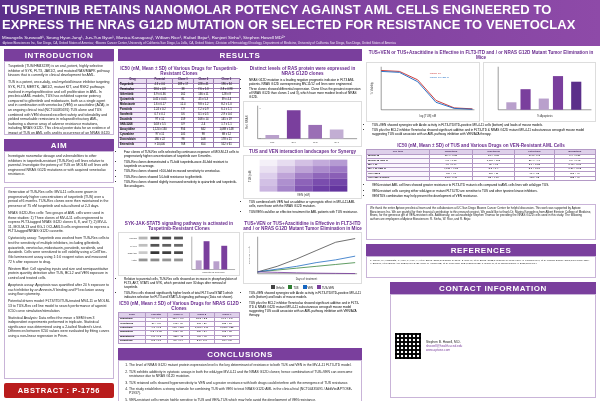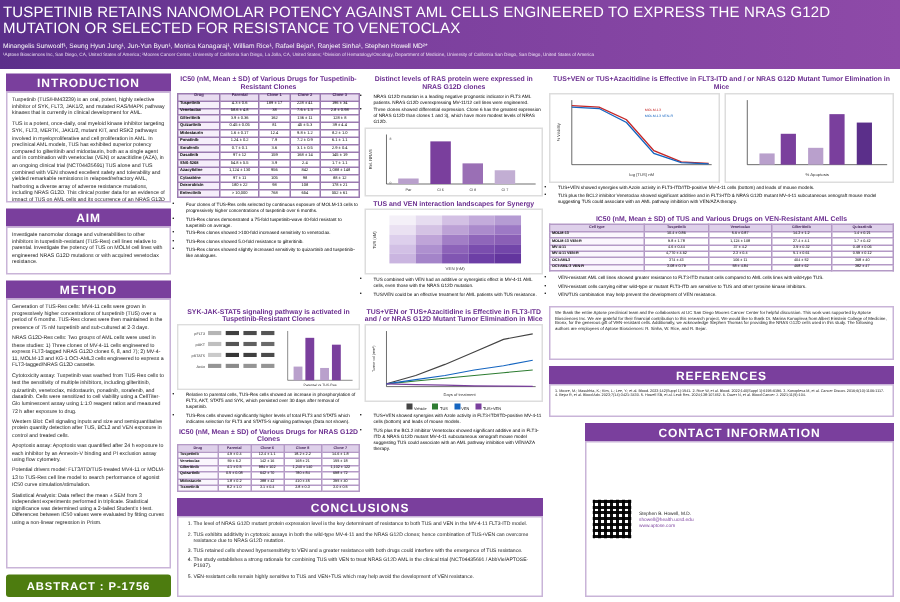--- a/index.html
+++ b/index.html
@@ -53,21 +53,21 @@
   .eha-date{
     font-size:5.2px;letter-spacing:.3px;margin-top:1px;
     border-top:1px solid rgba(255,255,255,.6);
     padding-top:1px;
     display:inline-block;
   }
   .title-block{
     flex:1; padding:3px 6px 0 2px;
   }
   .poster-title{
-    font-size:10px;font-weight:normal;line-height:1.12;
+    font-size:13px;font-weight:bold;line-height:1.12;
     letter-spacing:.1px;
   }
   .authors{
     font-size:4.4px;margin-top:3px;line-height:1.25;
   }
   .affil{
     font-size:3.1px;margin-top:1.5px;line-height:1.2;color:#efe2f5;
   }
 
   
@@ -129,21 +129,21 @@
   table.mini td.lbl{ text-align:left; background:#faf6fd; font-weight:bold;}
 
   
   .chartbox{ background:#fff; border:1px solid #ddd; position:relative; }
 
   svg text{ font-family:"Liberation Sans", sans-serif; }
 
   
   .abstract-badge{
     margin-top:auto;
-    background:#4d7c0f;color:#fff;
+    background:#b91c1c;color:#fff;
     font-size:7.5px;font-weight:bold;letter-spacing:.6px;
     text-align:center;padding:3px 2px;
     border-radius:2px;
   }
 
   .qr{
     width:28px;height:28px;background:
       repeating-linear-gradient(90deg,#111 0 2px,#fff 2px 4px),
       repeating-linear-gradient(0deg,#111 0 2px,transparent 2px 4px);
     background-blend-mode:multiply;
@@ -188,36 +188,36 @@
     </div>
 
     <div>
       <div class="sec-title">AIM</div>
       <div class="panel" style="height:32px">
         <p>Investigate nanomolar dosage and vulnerabilities to other inhibitors in tuspetinib-resistant (TUS-Res) cell lines relative to parental. Investigate the potency of TUS on MOLM cell lines with engineered NRAS G12D mutations or with acquired venetoclax resistance.</p>
       </div>
     </div>
 
     <div style="flex:1;display:flex;flex-direction:column;">
-      <div class="sec-title">METHOD</div>
       <div class="panel" style="flex:1">
         <p>Generation of TUS-Res cells: MV4-11 cells were grown in progressively higher concentrations of tuspetinib (TUS) over a period of 6 months. TUS-Res clones were then maintained in the presence of 75 nM tuspetinib and sub-cultured at 2-3 days.</p>
         <p>NRAS G12D-Res cells: Two groups of AML cells were used in these studies: 1) Three clones of MV-4-11 cells engineered to express FLT3-tagged NRAS G12D clones 6, 8, and 7); 2) MV-4-11, MOLM-13 and KG-1 OCI-AML3 cells engineered to express a FLT3-tagged/NRAS G12D cassette.</p>
         <p>Cytotoxicity assay: Tuspetinib was washed from TUS-Res cells to test the sensitivity of multiple inhibitors, including gilteritinib, quizartinib, venetoclax, midostaurin, ponatinib, sorafenib, and dasatinib. Cells were sensitized to cell viability using a CellTiter-Glo luminescent assay using 1:1:0 reagent ratios and measured 72 h after exposure to drug.</p>
         <p>Western Blot: Cell signaling inputs and size and semiquantitative protein quantity detection after TUS, BCL2 and VEN exposure in control and treated cells.</p>
         <p>Apoptosis assay: Apoptosis was quantified after 24 h exposure to each inhibitor by an Annexin-V binding and PI exclusion assay using flow cytometry.</p>
         <p>Potential drivers model: FLT3/ITD/TUS-treated MV4-11 or MOLM-13 to TUS-Res cell line model to search performance of agonist IC50 curve simulation/stimulation.</p>
         <p>Statistical Analysis: Data reflect the mean ± SEM from 3 independent experiments performed in triplicate. Statistical significance was determined using a 2-tailed Student's t-test. Differences between IC50 values were evaluated by fitting curves using a non-linear regression in Prism.</p>
       </div>
     </div>
 
     <div class="abstract-badge">ABSTRACT : P-1756</div>
   </div>
 
   <div class="col col-mid">
+    <div class="sec-title">RESULTS</div>
 
     <div class="flexrow">
       <div style="width:122px">
         <div class="fig-title">IC50 (nM, Mean ± SD) of Various Drugs for Tuspetinib-Resistant Clones</div>
         <table class="data">
           <thead>
             <tr>
               <th>Drug</th>
               <th>Parental</th>
               <th>Clone 1</th>

